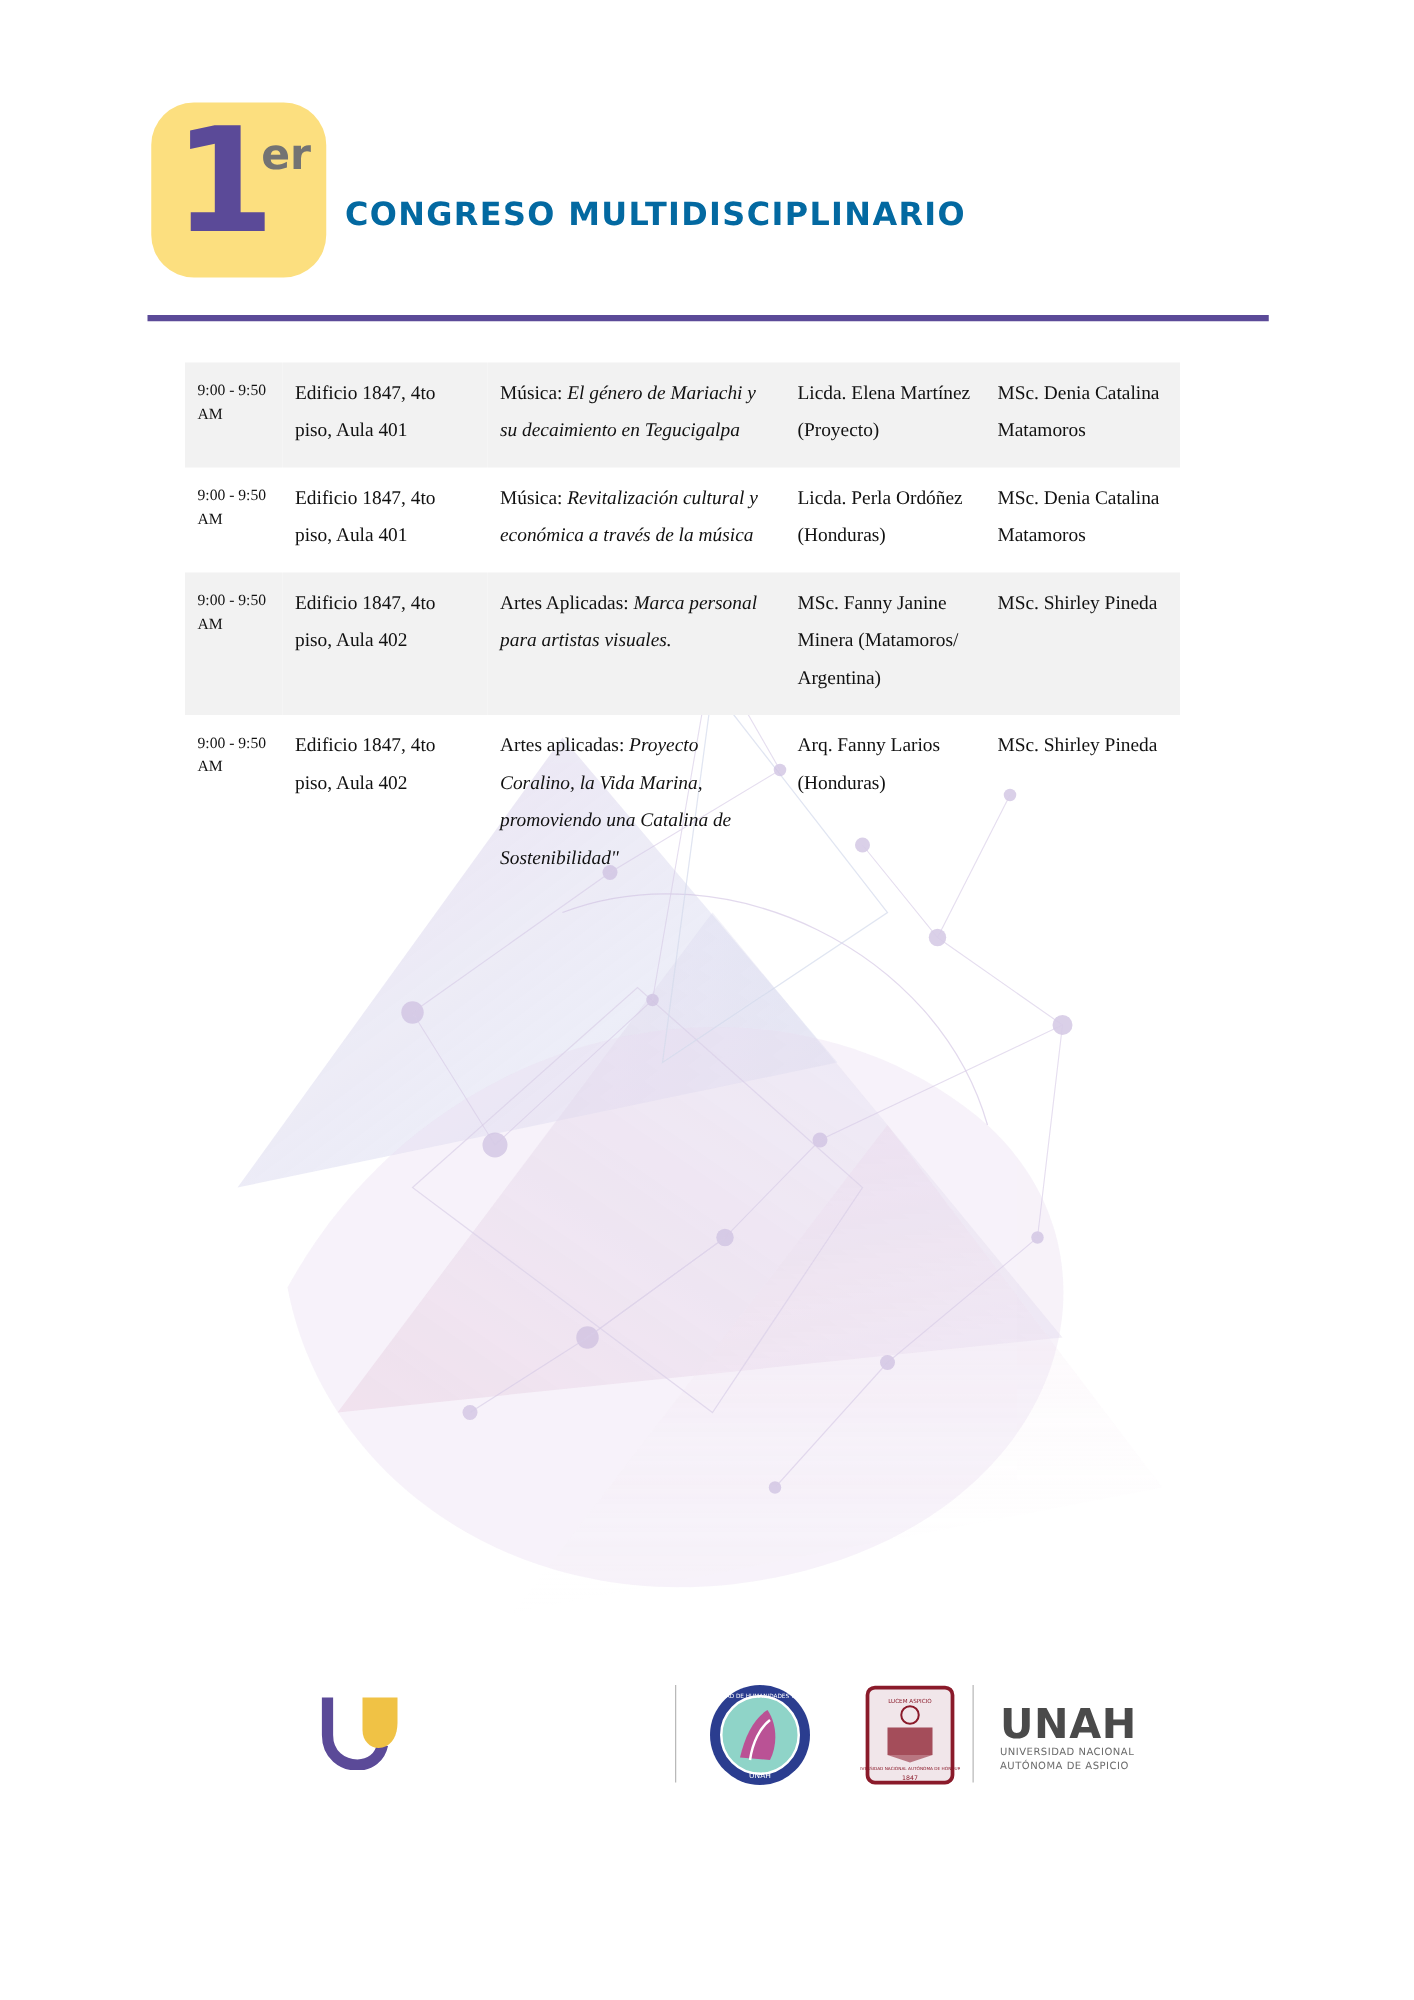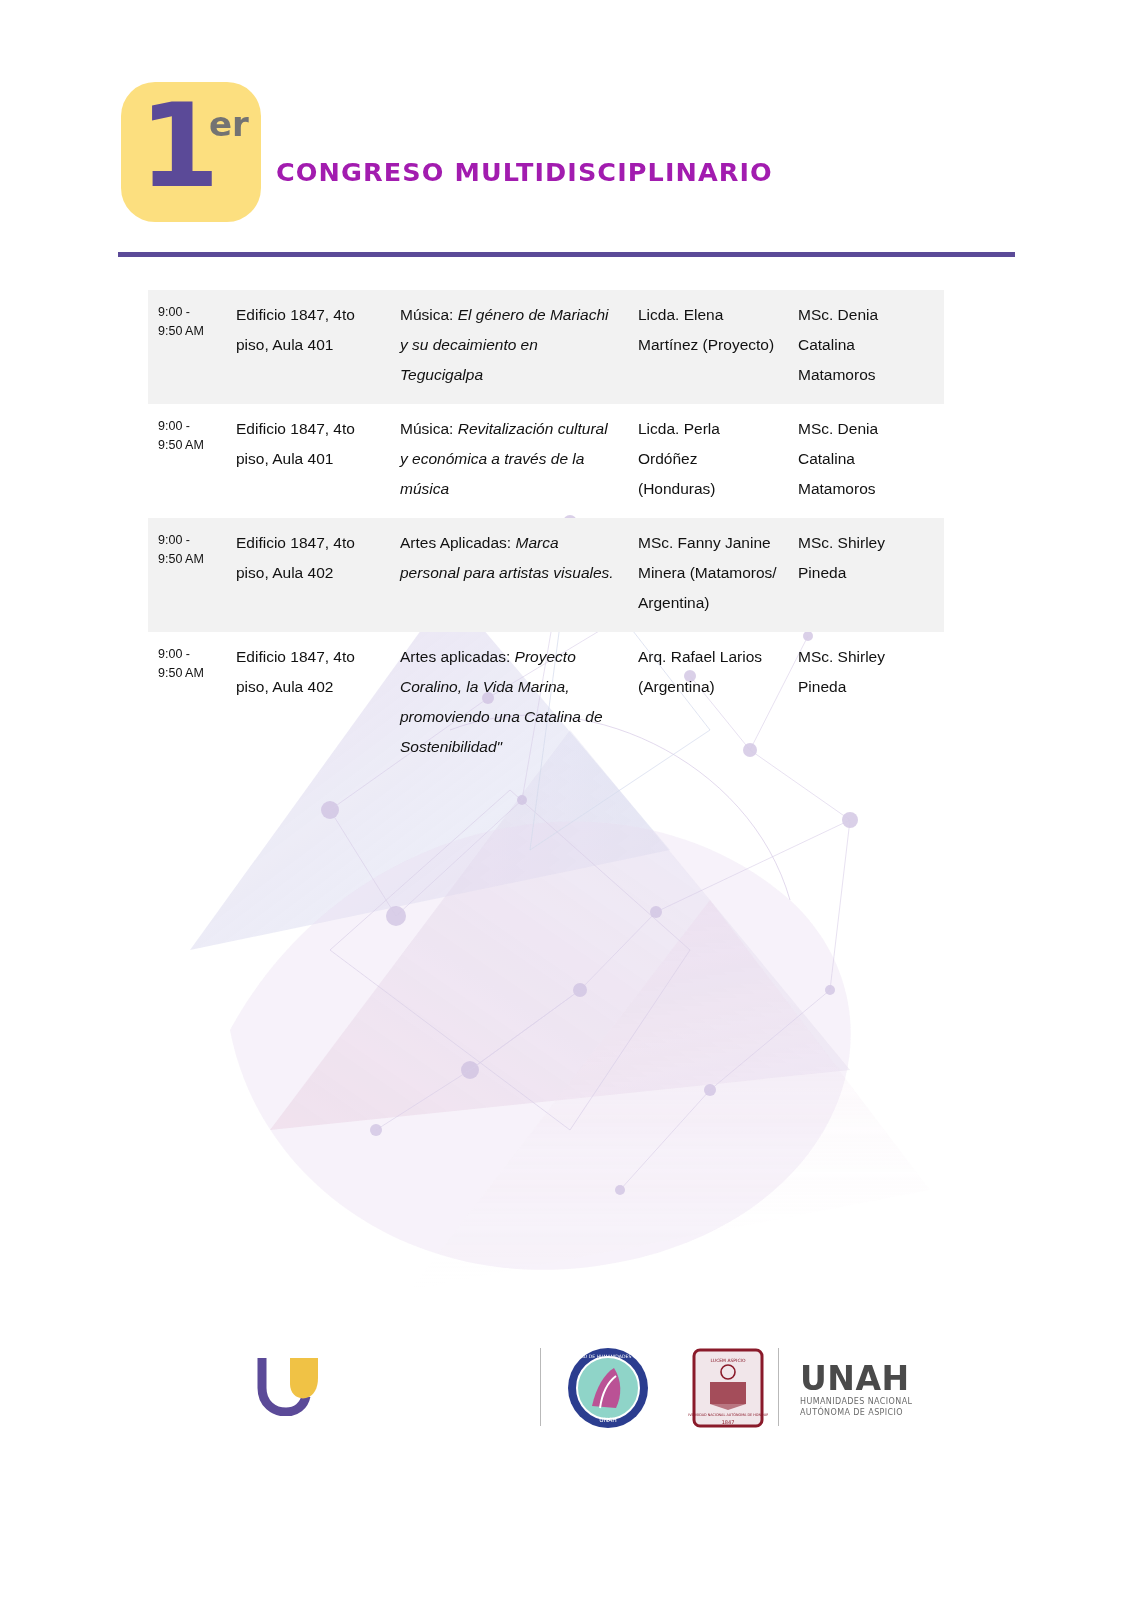--- a/index.html
+++ b/index.html
@@ -65,21 +65,21 @@
     color: #737373;
   }
   .congress-title {
     position: absolute;
     left: 276px;
     top: 155px;
     font-family: "DejaVu Sans", sans-serif;
     font-weight: 700;
     font-size: 25.5px;
     letter-spacing: 1.1px;
-    color: #a21caf;
+    color: #0369a1;
     line-height: 34px;
   }
   .congress-title .line2 {
     display: block;
   }
   .header-rule {
     position: absolute;
     left: 118px;
     top: 252px;
     width: 897px;
@@ -93,21 +93,21 @@
     left: 148px;
     top: 290px;
     width: 796px;
     z-index: 3;
     border-collapse: collapse;
     table-layout: fixed;
   }
   .schedule td {
     vertical-align: top;
     padding: 10px 10px 14px 10px;
-    font-family: Liberation Sans, sans-serif;
+    font-family: Liberation Serif, serif;
     font-size: 15.5px;
     line-height: 30px;
     color: #111111;
   }
   .schedule tr.shade td {
     background: #f2f2f2;
   }
   .col-time   { width: 78px; }
   .col-place  { width: 164px; }
   .col-topic  { width: 238px; }
@@ -229,21 +229,21 @@
       <td>MSc. Fanny Janine Minera (Matamoros/ Argentina)</td>
       <td>MSc. Shirley Pineda</td>
     </tr>
     <tr>
       <td class="time">9:00 - 9:50 AM</td>
       <td>Edificio 1847, 4to piso, Aula 402</td>
       <td>
         <span class="topic-lead">Artes aplicadas:</span>
         <span class="topic-italic">Proyecto Coralino, la Vida Marina, promoviendo una Catalina de Sostenibilidad"</span>
       </td>
-      <td>Arq. Rafael Larios (Argentina)</td>
+      <td>Arq. Fanny Larios (Honduras)</td>
       <td>MSc. Shirley Pineda</td>
     </tr>
   </tbody>
 </table>
 
 <div style="position:absolute; left:0; top:1340px; width:1131px; height:120px; z-index:3;">
 
   <svg style="position:absolute; left:256px; top:14px;" width="72" height="62" viewBox="0 0 72 62">
     <path d="M6 4 L6 34 C6 50 18 58 30 58 C40 58 48 52 50 42" stroke="#5b4a98" stroke-width="9" fill="none" stroke-linecap="butt"></path>
     <path d="M34 4 L34 30 C34 40 42 46 50 44 C58 42 62 34 62 24 L62 4 Z" fill="#f0c245"></path>
@@ -269,16 +269,16 @@
     <rect x="22" y="36" width="36" height="22" fill="#8a1a2a" opacity="0.75"></rect>
     <path d="M22 58 L40 64 L58 58" fill="#8a1a2a" opacity="0.55"></path>
     <text x="40" y="70" font-size="3.4" fill="#8a1a2a" text-anchor="middle" font-family="DejaVu Sans, sans-serif">UNIVERSIDAD NACIONAL AUTÓNOMA DE HONDURAS</text>
     <text x="40" y="78" font-size="5" fill="#8a1a2a" text-anchor="middle" font-family="DejaVu Sans, sans-serif">1847</text>
   </svg>
 
   <div style="position:absolute; left:778px; top:8px; width:1px; height:78px; background:#b9b9b9;"></div>
 
   <div style="position:absolute; left:800px; top:22px;">
     <div style="font-family:'DejaVu Sans', sans-serif; font-weight:700; font-size:33px; line-height:34px; color:#4a4a4a; letter-spacing:0.5px;">UNAH</div>
-    <div style="font-family:'DejaVu Sans', sans-serif; font-size:8px; line-height:11px; color:#6b6b6b; letter-spacing:0.4px;">HUMANIDADES NACIONAL</div>
+    <div style="font-family:'DejaVu Sans', sans-serif; font-size:8px; line-height:11px; color:#6b6b6b; letter-spacing:0.4px;">UNIVERSIDAD NACIONAL</div>
     <div style="font-family:'DejaVu Sans', sans-serif; font-size:8px; line-height:11px; color:#6b6b6b; letter-spacing:0.4px;">AUTÓNOMA DE ASPICIO</div>
   </div>
 </div>
 
 </body></html>

